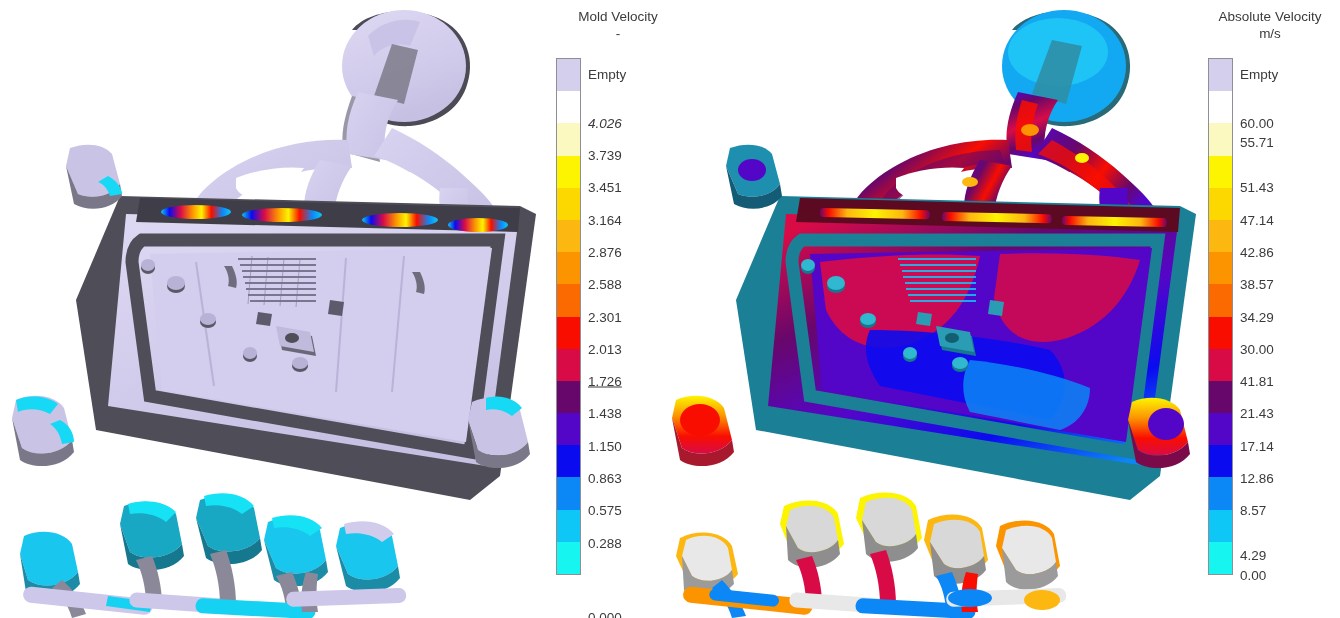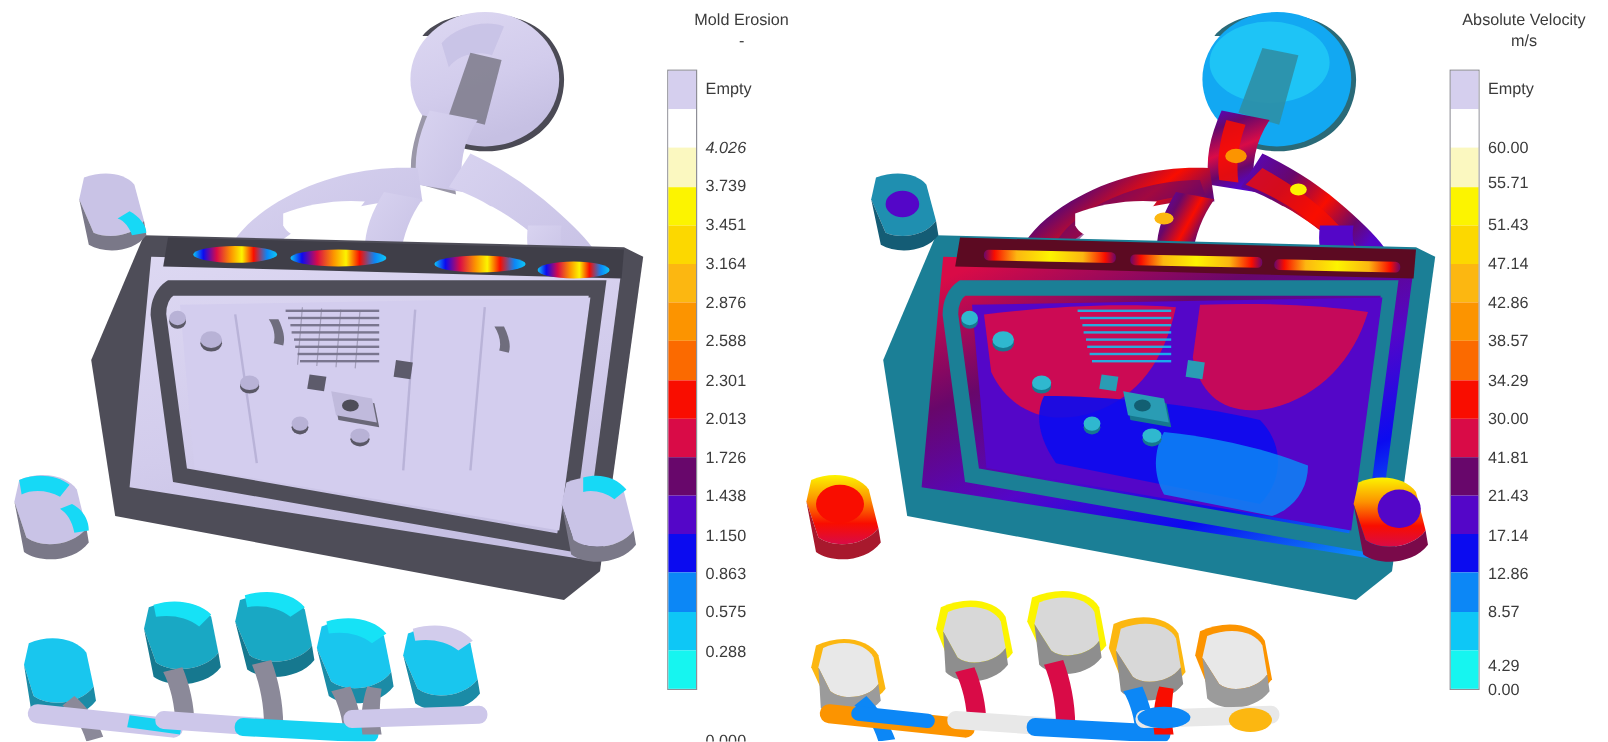--- a/index.html
+++ b/index.html
@@ -463,21 +463,21 @@
         <path d="M332,548 L346,570 C356,578 378,574 386,562 L388,576 C376,592 348,594 336,582 Z" fill="#9b9b9b"></path>
         <path d="M308,574 C306,588 306,600 308,612 L292,612 C290,598 292,584 296,572 Z" fill="#f90d00"></path>
         <rect x="276" y="592" width="120" height="15" rx="7" transform="rotate(-2 276 592)" fill="#e8e8e8"></rect>
         <ellipse cx="300" cy="598" rx="22" ry="9" fill="#0c87f6"></ellipse>
         <ellipse cx="372" cy="600" rx="18" ry="10" fill="#fcb711"></ellipse>
       </g>
     </svg>
   </div>
 
   <div class="legend" id="legend-mold-erosion">
-    <div class="legend-title">Mold Erosion</div>
+    <div class="legend-title">Mold Velocity</div>
     <div class="legend-units">-</div>
     <div class="colorbar">
         <div class="band" style="background: rgb(213, 207, 238);"></div>
         <div class="band" style="background: rgb(255, 255, 255);"></div>
         <div class="band" style="background: rgb(251, 248, 192);"></div>
         <div class="band" style="background: rgb(252, 244, 0);"></div>
         <div class="band" style="background: rgb(252, 216, 0);"></div>
         <div class="band" style="background: rgb(252, 183, 17);"></div>
         <div class="band" style="background: rgb(252, 148, 0);"></div>
         <div class="band" style="background: rgb(251, 106, 0);"></div>
@@ -493,21 +493,21 @@
     <div class="tick-labels">
         <div class="tick-label" style="top: 16.1562px;">Empty</div>
         <div class="tick-label" style="top: 64.625px; font-style: italic;">4.026</div>
         <div class="tick-label" style="top: 96.9375px;">3.739</div>
         <div class="tick-label" style="top: 129.25px;">3.451</div>
         <div class="tick-label" style="top: 161.562px;">3.164</div>
         <div class="tick-label" style="top: 193.875px;">2.876</div>
         <div class="tick-label" style="top: 226.188px;">2.588</div>
         <div class="tick-label" style="top: 258.5px;">2.301</div>
         <div class="tick-label" style="top: 290.812px;">2.013</div>
-        <div class="tick-label" style="top: 323.125px;">1.726</div>
+        <div class="tick-label" style="top: 323.125px; text-decoration: underline;">1.726</div>
         <div class="tick-label" style="top: 355.438px;">1.438</div>
         <div class="tick-label" style="top: 387.75px;">1.150</div>
         <div class="tick-label" style="top: 420.062px;">0.863</div>
         <div class="tick-label" style="top: 452.375px;">0.575</div>
         <div class="tick-label" style="top: 484.688px;">0.288</div>
         <div class="tick-label" style="top: 517px; margin-top: 42px;">0.000</div>
       </div>
   </div>
 
   <div class="legend" id="legend-velocity">
@@ -527,21 +527,21 @@
         <div class="band" style="background: rgb(104, 7, 107);"></div>
         <div class="band" style="background: rgb(84, 6, 200);"></div>
         <div class="band" style="background: rgb(11, 11, 240);"></div>
         <div class="band" style="background: rgb(12, 135, 246);"></div>
         <div class="band" style="background: rgb(14, 199, 246);"></div>
         <div class="band" style="background: rgb(22, 245, 240);"></div>
       </div>
     <div class="tick-labels">
         <div class="tick-label" style="top: 16.1562px;">Empty</div>
         <div class="tick-label" style="top: 64.625px;">60.00</div>
-        <div class="tick-label" style="top: 94px;">55.71</div>
+        <div class="tick-label" style="top: 84px;">55.71</div>
         <div class="tick-label" style="top: 129.25px;">51.43</div>
         <div class="tick-label" style="top: 161.562px;">47.14</div>
         <div class="tick-label" style="top: 193.875px;">42.86</div>
         <div class="tick-label" style="top: 226.188px;">38.57</div>
         <div class="tick-label" style="top: 258.5px;">34.29</div>
         <div class="tick-label" style="top: 290.812px;">30.00</div>
         <div class="tick-label" style="top: 323.125px;">41.81</div>
         <div class="tick-label" style="top: 355.438px;">21.43</div>
         <div class="tick-label" style="top: 387.75px;">17.14</div>
         <div class="tick-label" style="top: 420.062px;">12.86</div>

